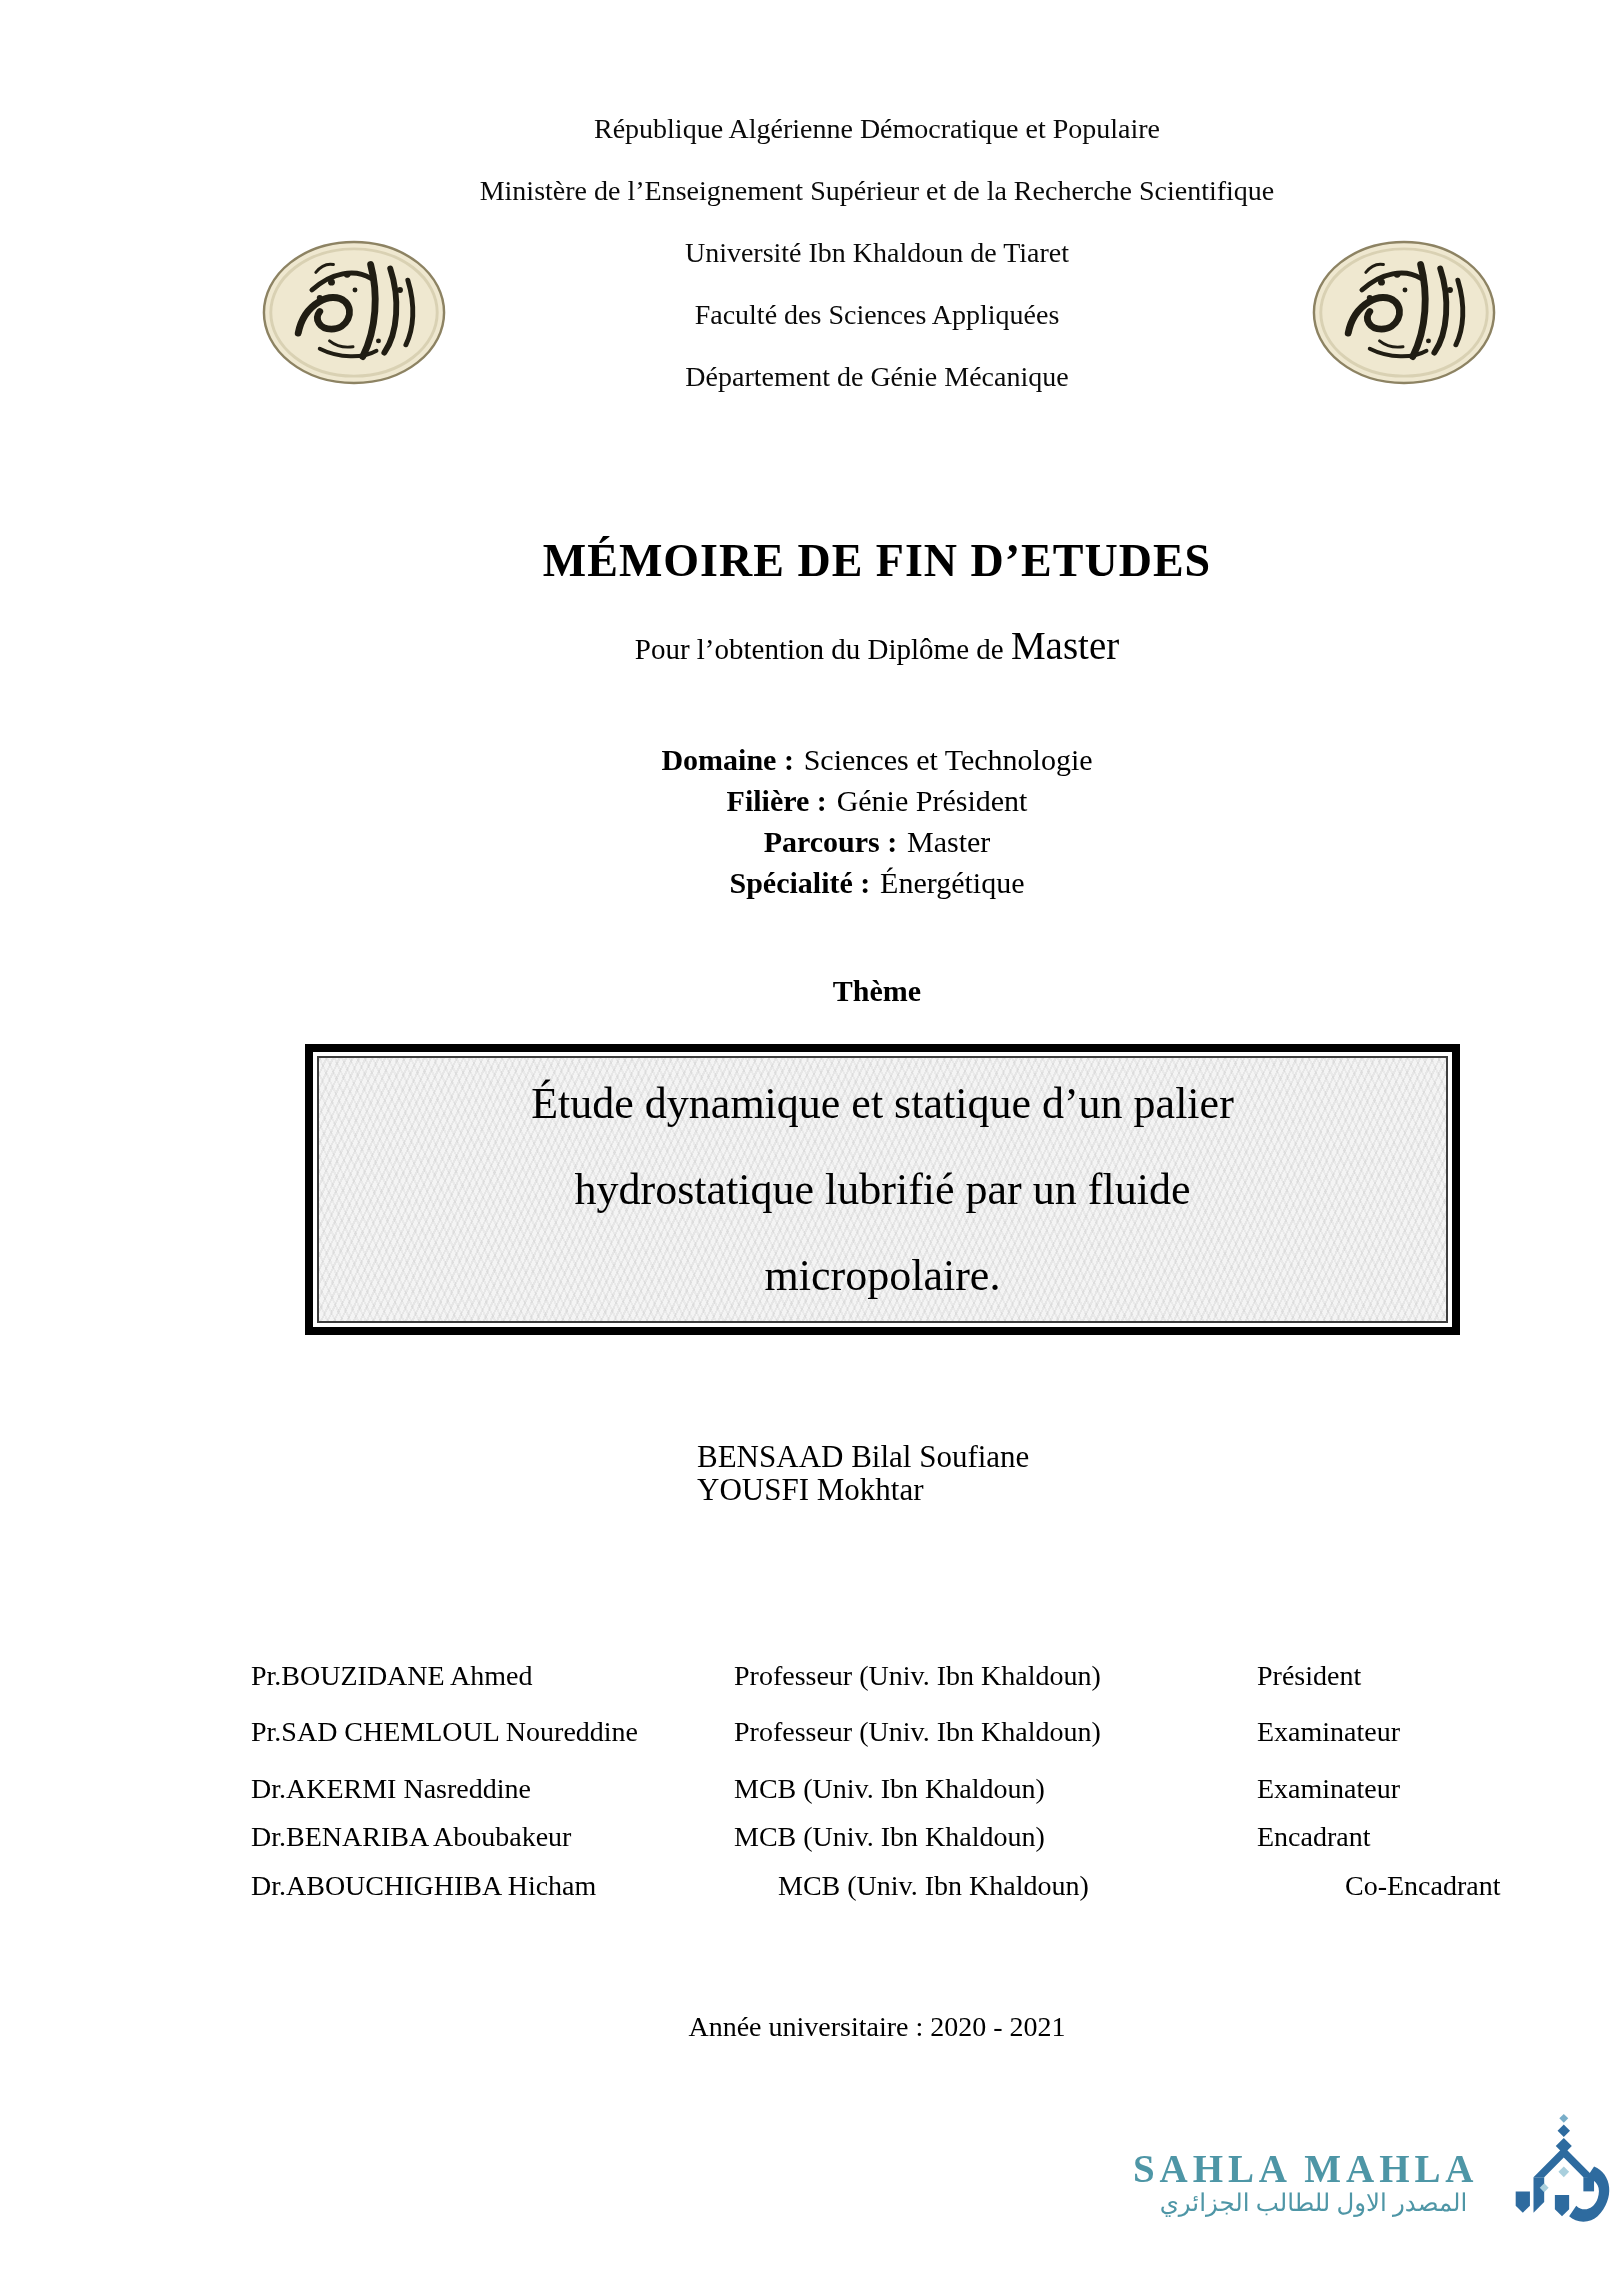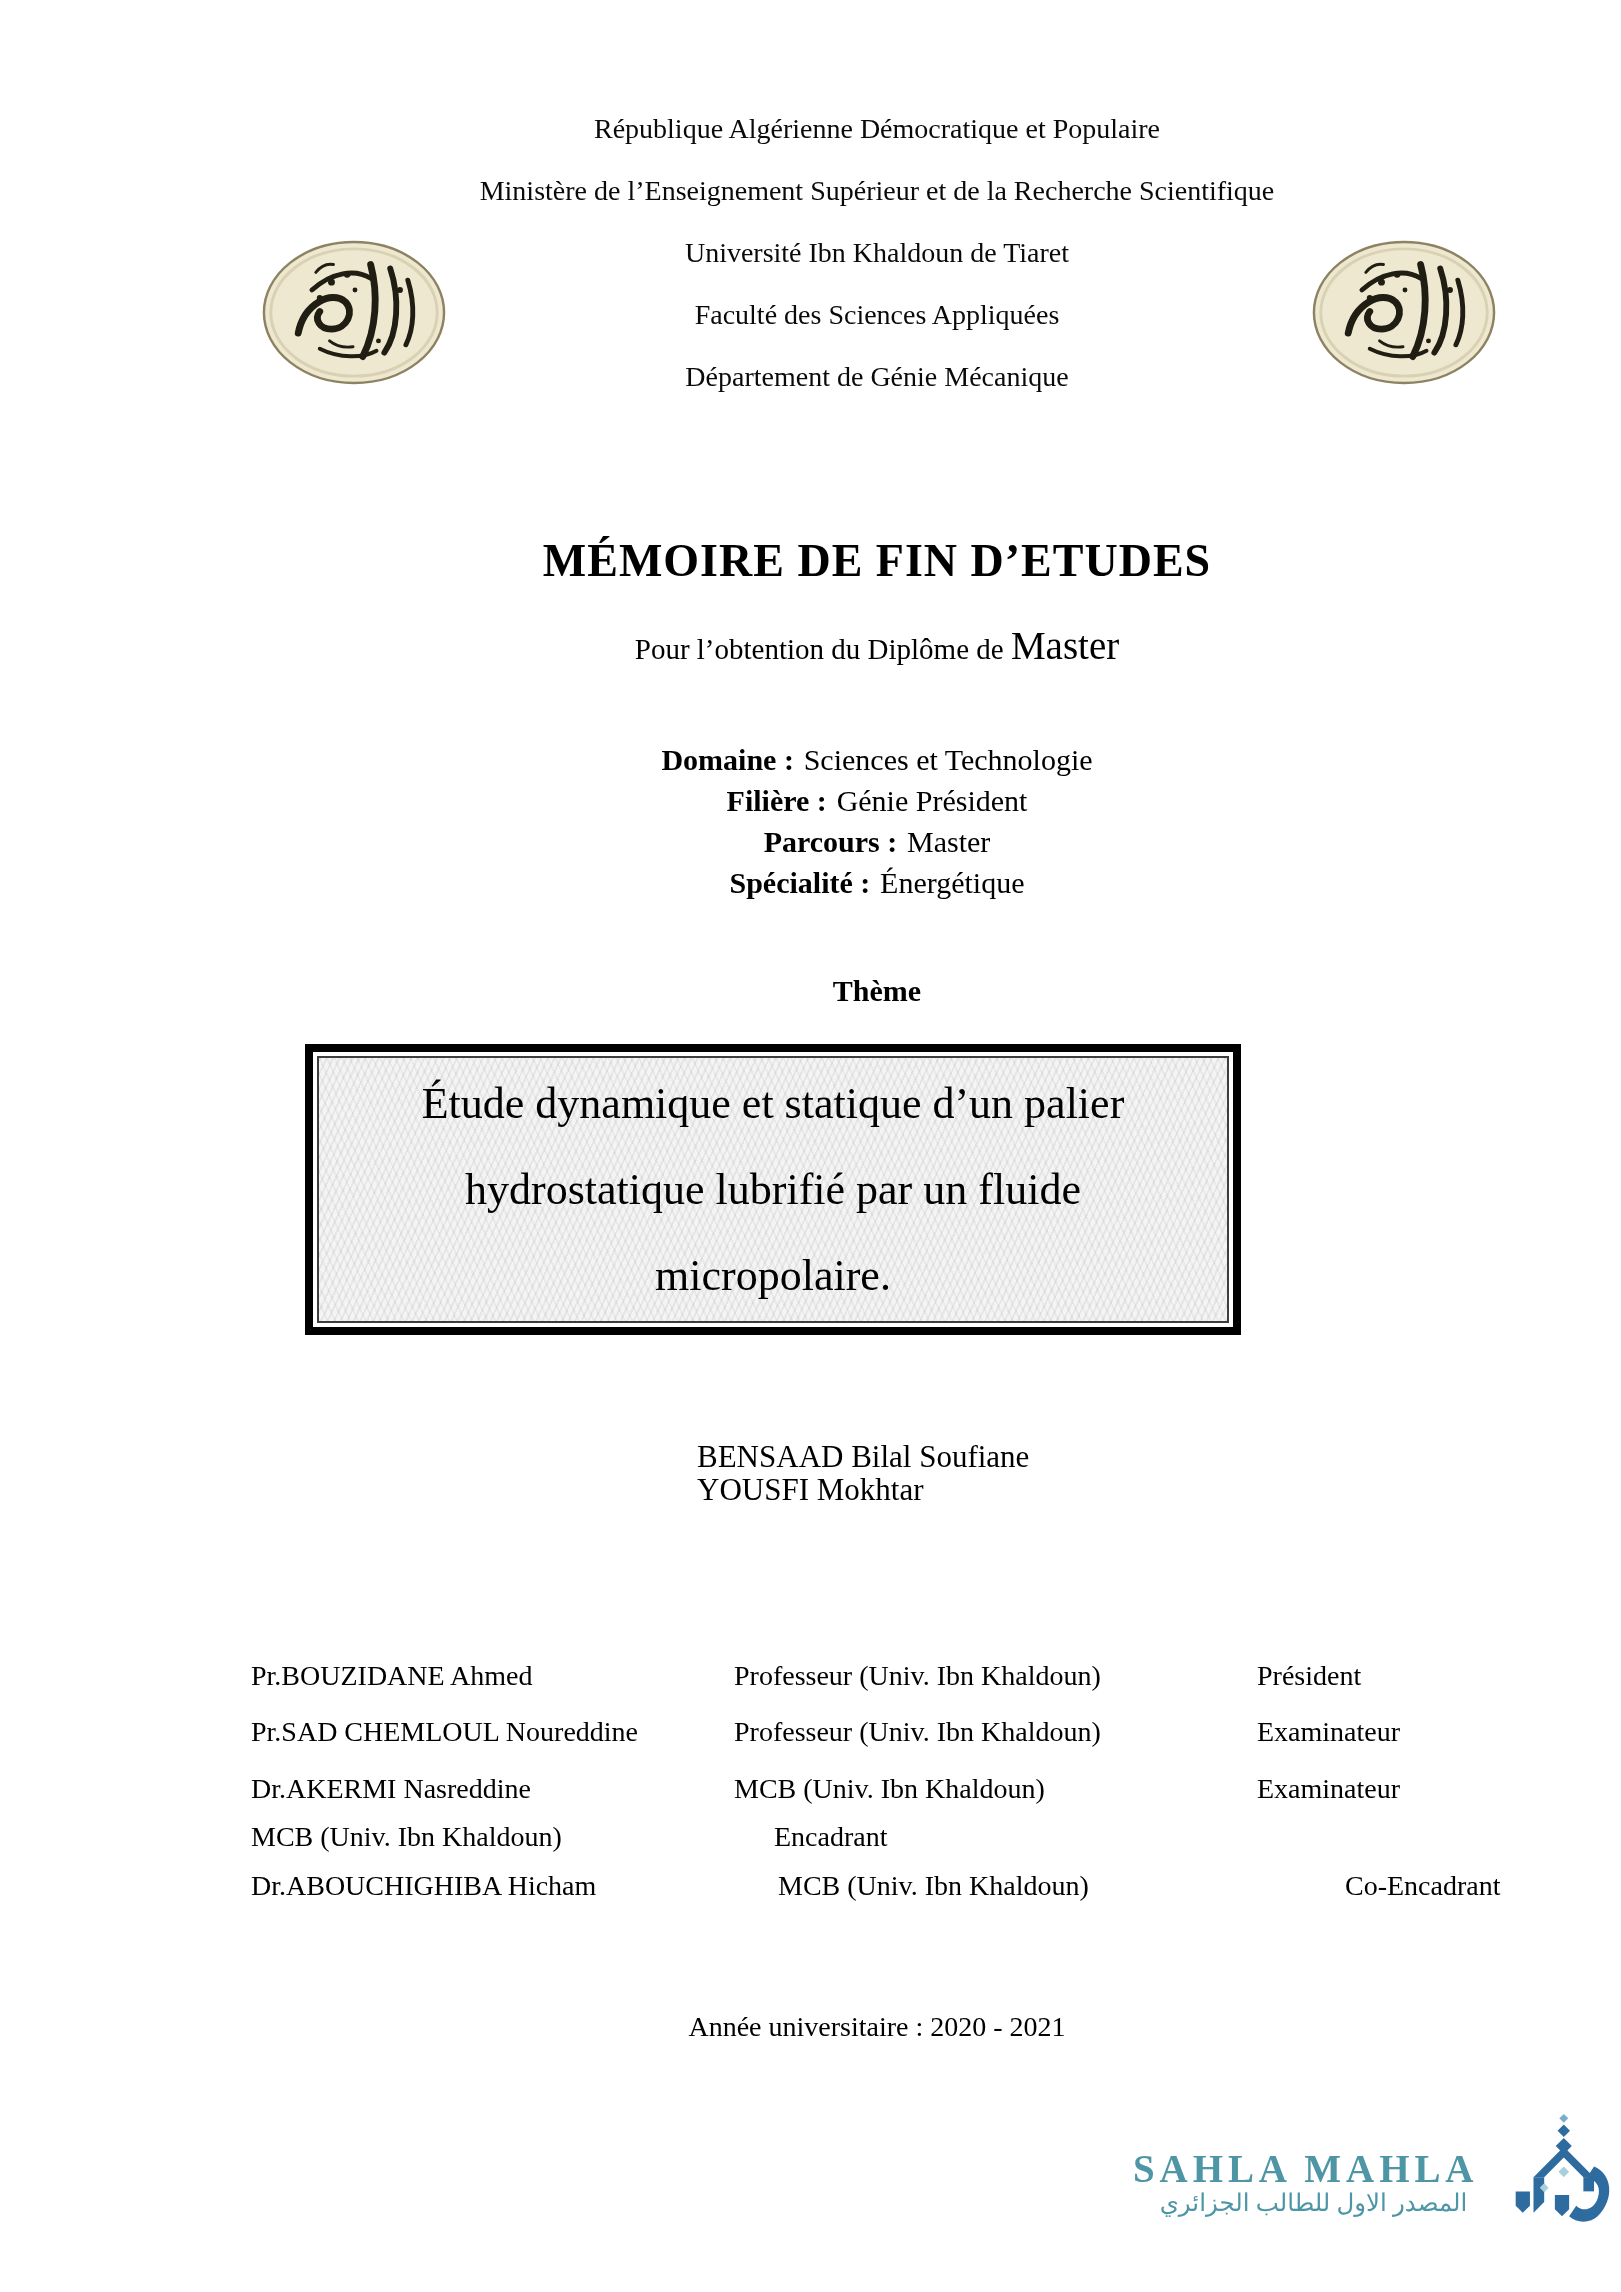--- a/index.html
+++ b/index.html
@@ -23,21 +23,21 @@
   .main-title{top:534px;font-size:46px;font-weight:bold;letter-spacing:1px;}
   .subtitle{top:623px;font-size:29px;}
   .subtitle .degree{font-size:39px;}
 
   .program{top:739px;font-size:30px;line-height:41px;}
   .plabel{font-weight:bold;margin-right:9.8px;}
 
   .theme-label{top:974px;font-size:30px;font-weight:bold;}
 
   .theme-box{
-    left:305px;top:1044px;width:936px;height:291px;
+    left:305px;top:1044px;width:1155px;height:291px;
     box-sizing:border-box;
     border:8.8px solid #000;
     background:#fff;
     padding:3.9px;
   }
   .theme-box-inner{
     box-sizing:border-box;
     height:100%;
     border:2px solid #3d3d3d;
     display:flex;flex-direction:column;justify-content:center;
@@ -173,20 +173,21 @@
       <span class="jury-name">Pr.SAD CHEMLOUL Noureddine</span>
       <span class="jury-aff">Professeur (Univ. Ibn Khaldoun)</span>
       <span class="jury-role">Examinateur</span>
     </div>
     <div class="jury-row jr2">
       <span class="jury-name">Dr.AKERMI Nasreddine</span>
       <span class="jury-aff">MCB (Univ. Ibn Khaldoun)</span>
       <span class="jury-role">Examinateur</span>
     </div>
     <div class="jury-row jr3">
+      <span class="jury-name">Dr.BENARIBA Aboubakeur</span>
       <span class="jury-aff">MCB (Univ. Ibn Khaldoun)</span>
       <span class="jury-role">Encadrant</span>
     </div>
     <div class="jury-row jr4">
       <span class="jury-name">Dr.ABOUCHIGHIBA Hicham</span>
       <span class="jury-aff">MCB (Univ. Ibn Khaldoun)</span>
       <span class="jury-role">Co-Encadrant</span>
     </div>
   </div>
 

